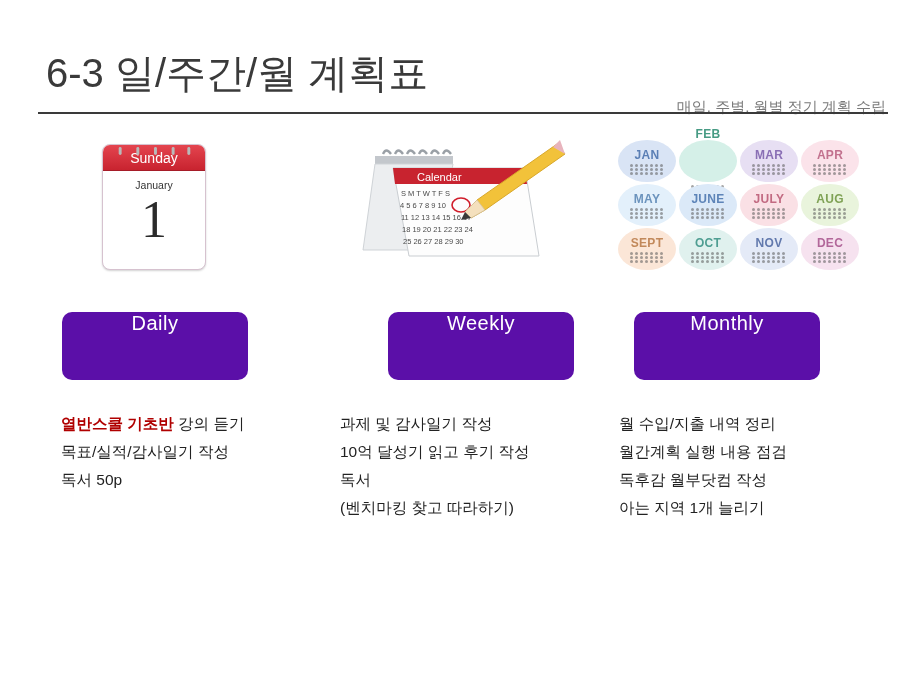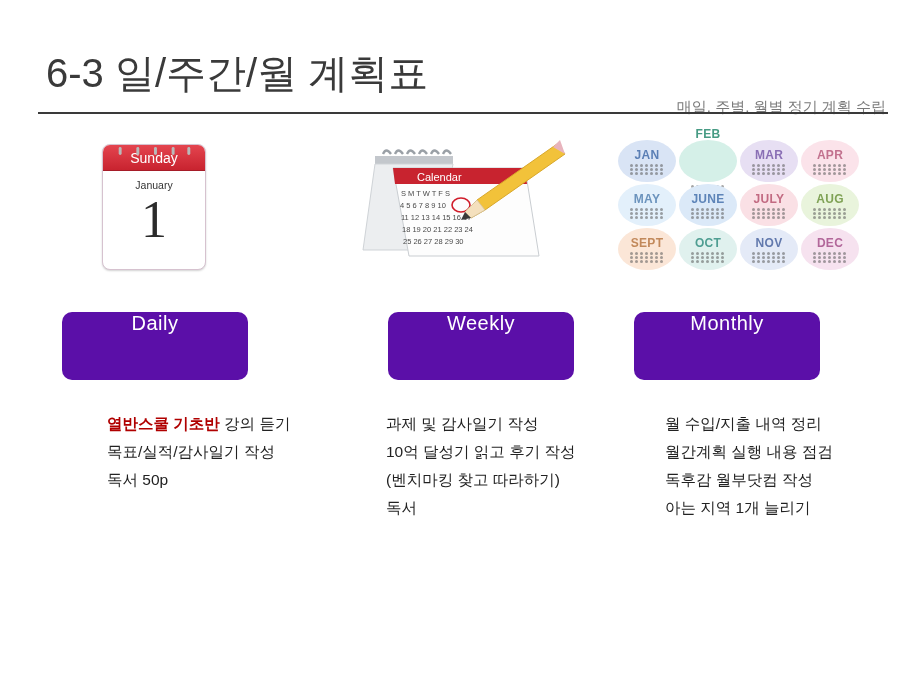--- a/index.html
+++ b/index.html
@@ -98,21 +98,21 @@
   .lines {
     position: absolute;
     top: 278px;
     font-size: 15.5px;
     line-height: 28px;
     color: #222222;
   }
   .col-1 .lines { left: 41px; }
   .col-2 .lines { left: 23px; }
   .col-3 .lines { left: 23px; }
-  .lines .line { white-space: nowrap; margin-left: 46px; }
+  .lines .line { white-space: nowrap; }
   .hl {
     color: #b00000;
     font-weight: bold;
   }
 
   
   .cal1 {
     position: absolute;
     left: 82px;
     top: 12px;
@@ -273,22 +273,22 @@
           <polygon points="108,74 114,80 104,82" fill="#3a3a3a"></polygon>
         </g>
       </svg>
     </div>
     <div class="pill">
       <span>Weekly</span>
     </div>
     <div class="lines">
       <div class="line"><span>과제 및 감사일기 작성</span></div>
       <div class="line"><span>10억 달성기 읽고 후기 작성</span></div>
+      <div class="line"><span>독서</span></div>
       <div class="line"><span>(벤치마킹 찾고 따라하기)</span></div>
-      <div class="line"><span>독서</span></div>
     </div>
   </div>
 
   <div class="column col-3">
     <div class="art">
       <div class="months" id="months-grid">
           <div class="mon" style="background: rgb(217, 228, 245); color: rgb(91, 127, 181);">
             <span>JAN</span>
             <span class="dots">
               <i></i>

